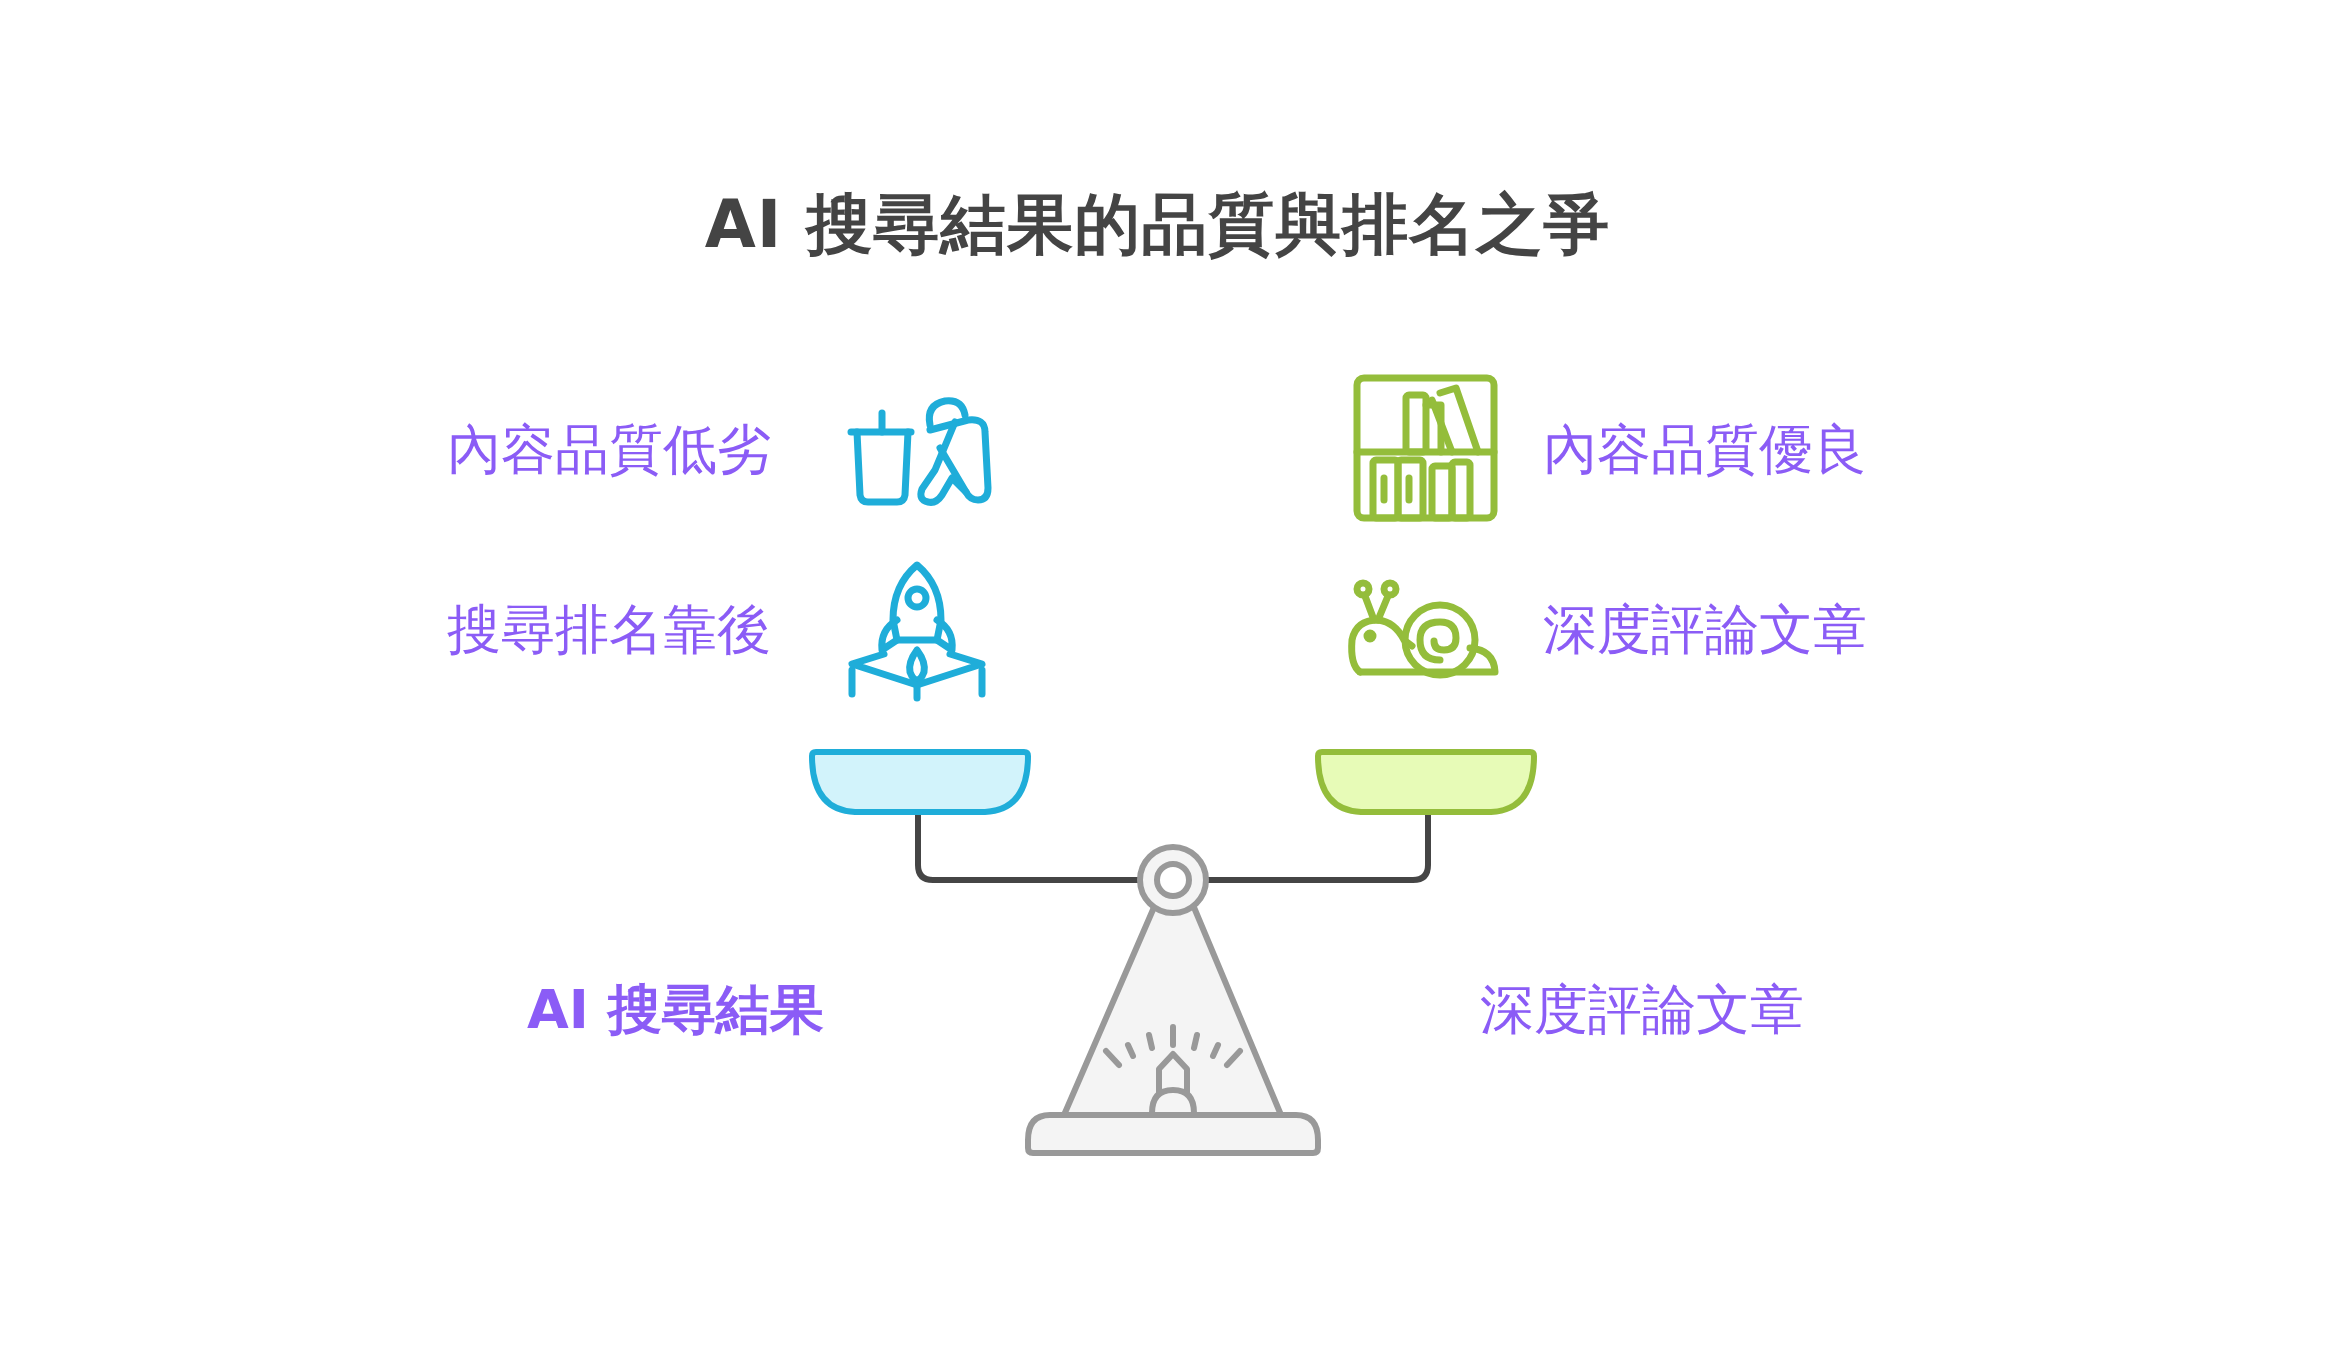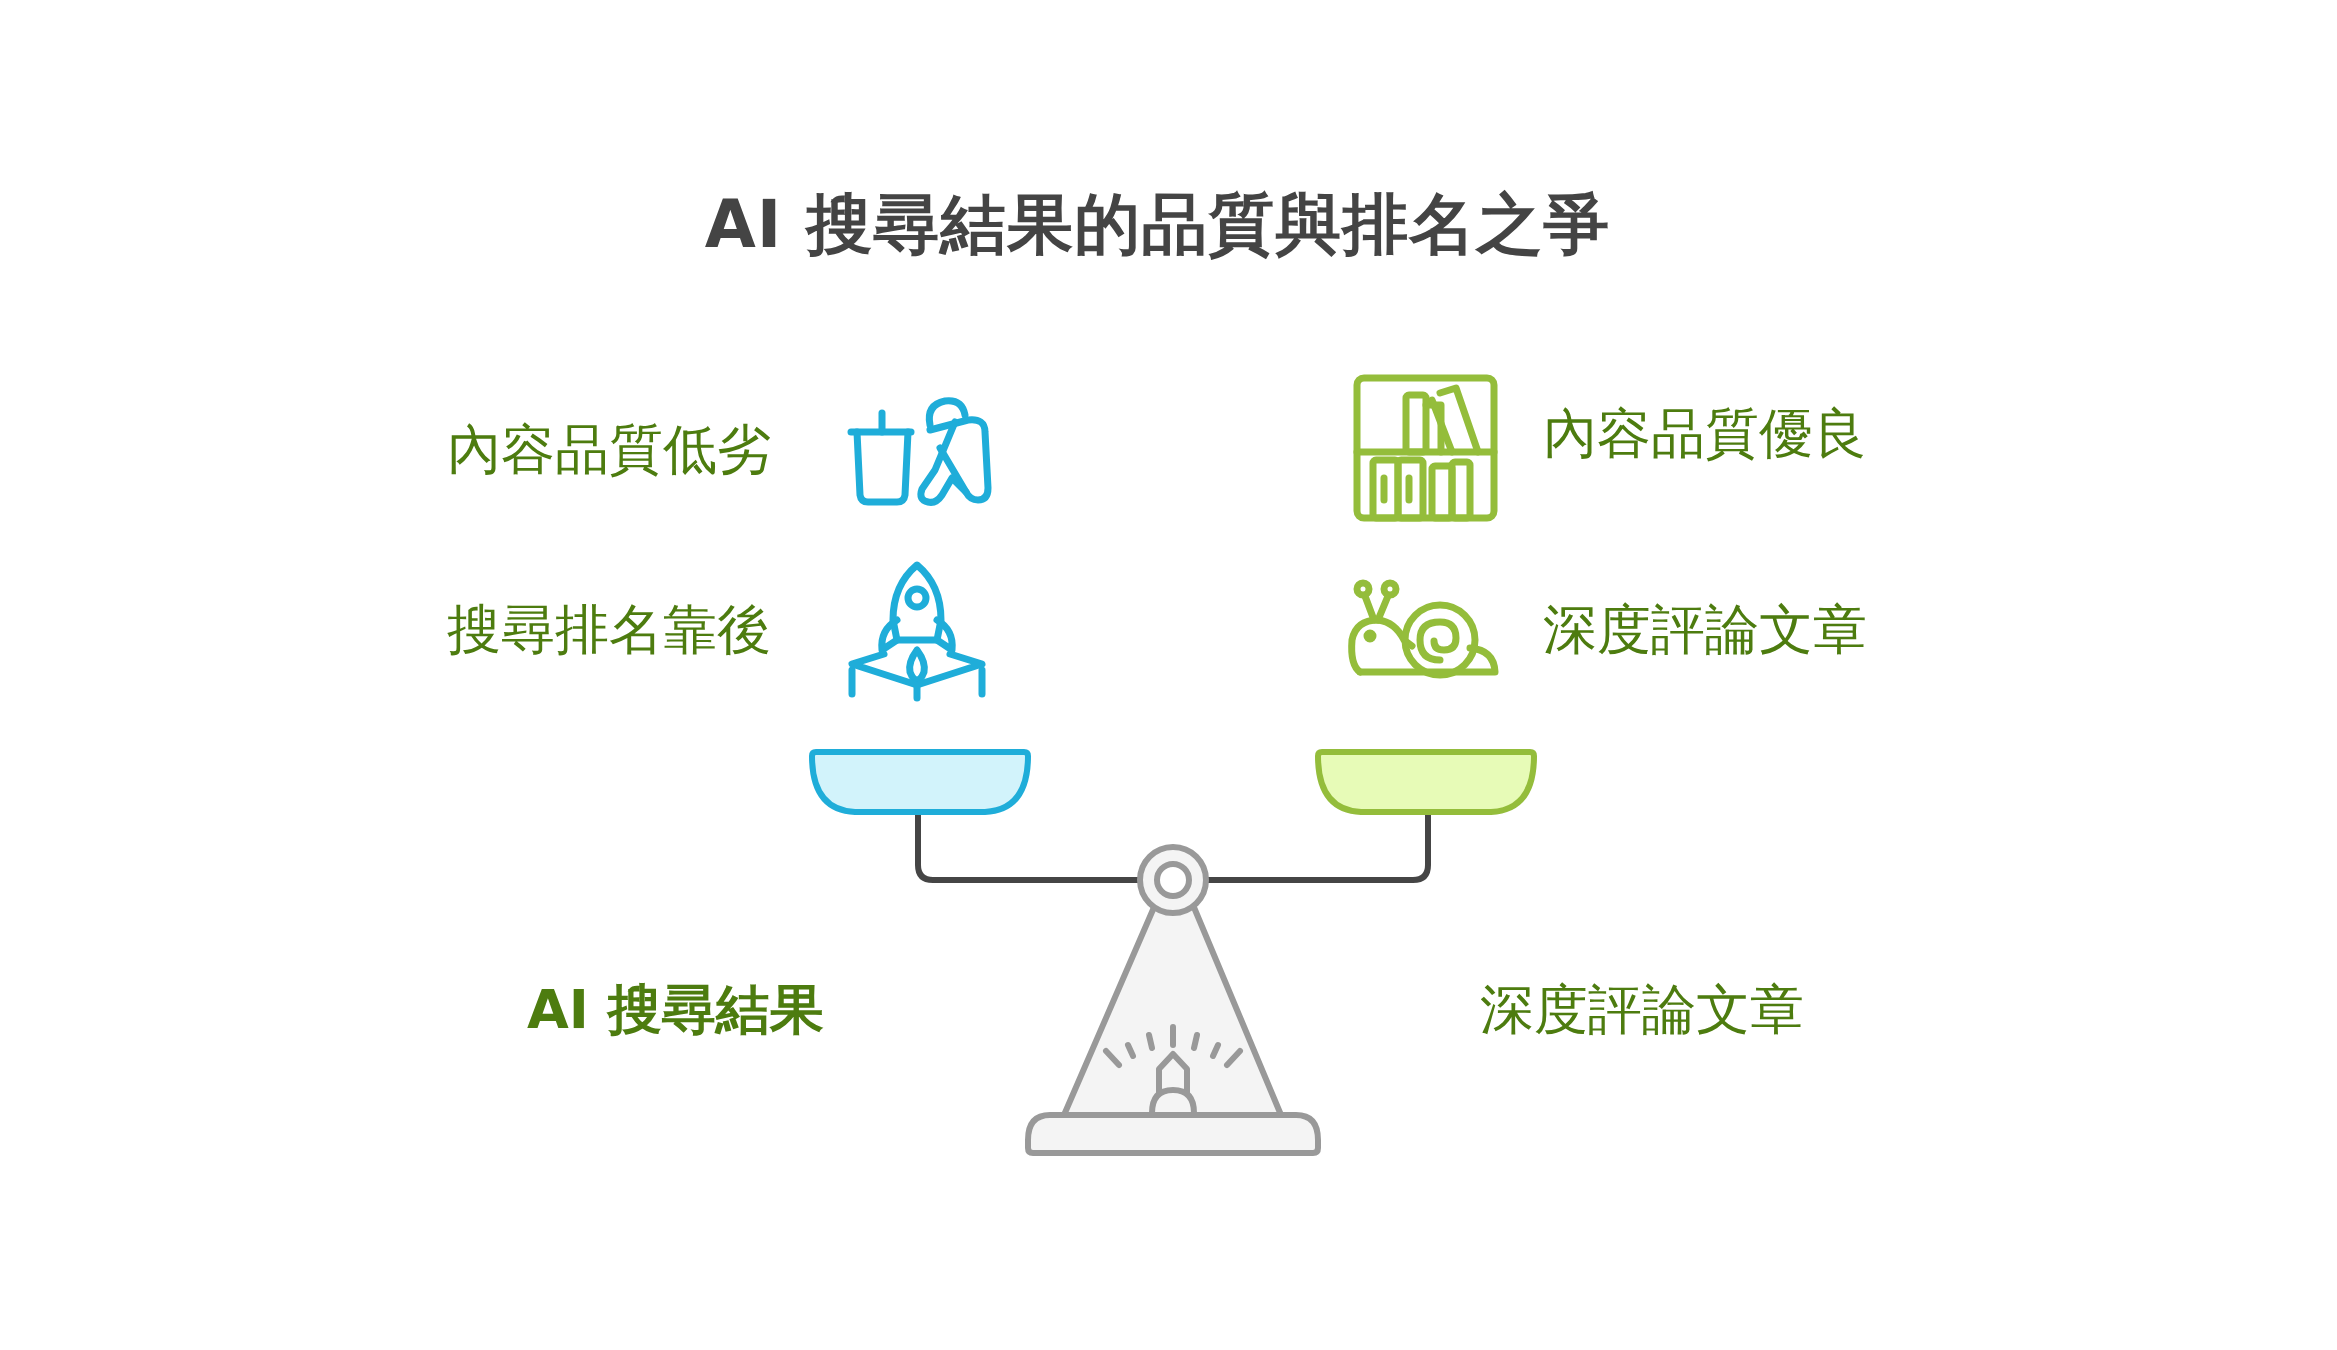--- a/index.html
+++ b/index.html
@@ -1,32 +1,32 @@
 <!DOCTYPE html>
 <html><head>
 <meta charset="utf-8">
 <style>
   html, body { margin:0; padding:0; background:#ffffff; }
   body { width:2337px; height:1350px; position:relative; overflow:hidden;
          font-family:"DejaVu Sans","Liberation Sans",sans-serif; color:#4a4a4a; }
   .title { position:absolute; left:0; width:2315px; top:180px; text-align:center;
            font-size:66px; font-weight:bold; color:#444444; letter-spacing:1px; }
-  .label { position:absolute; font-size:54px; color:#4d7c0f; white-space:nowrap; line-height:1; }
+  .label { position:absolute; font-size:54px; color:#8b5cf6; white-space:nowrap; line-height:1; }
   svg.diagram { position:absolute; left:0; top:0; }
 </style>
 </head>
 <body>
 
 <div class="title">AI 搜尋結果的品質與排名之爭</div>
 
 <div class="label" style="left:447px; top:423px;">內容品質低劣</div>
 <div class="label" style="left:447px; top:603px;">搜尋排名靠後</div>
 <div class="label" style="left:527px; top:983px;font-weight:bold;">AI 搜尋結果</div>
 
-<div class="label" style="left:1543px; top:407px;">內容品質優良</div>
+<div class="label" style="left:1543px; top:423px;">內容品質優良</div>
 <div class="label" style="left:1543px; top:603px;">深度評論文章</div>
 <div class="label" style="left:1480px; top:983px;text-align:center;">深度評論文章</div>
 
 <svg class="diagram" width="2337" height="1350" viewBox="0 0 2337 1350">
 
   <g fill="none" stroke="#1fadd9" stroke-width="7" stroke-linecap="round" stroke-linejoin="round">
 
     <line x1="882" y1="413" x2="882" y2="432"></line>
     <line x1="851" y1="432" x2="911" y2="432"></line>
     <path d="M857 432 L860 495 Q861 502 868 502 L897 502 Q904 502 905 495 L908 432"></path>

